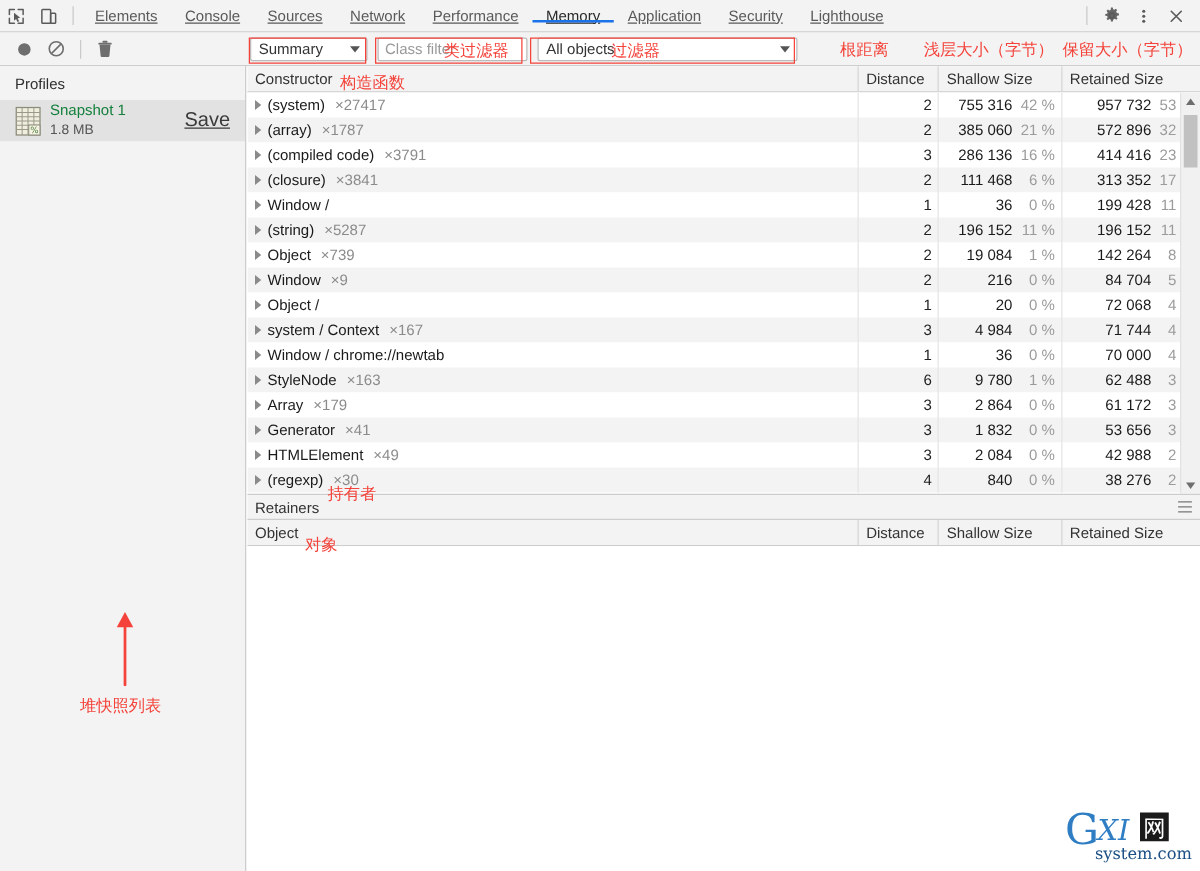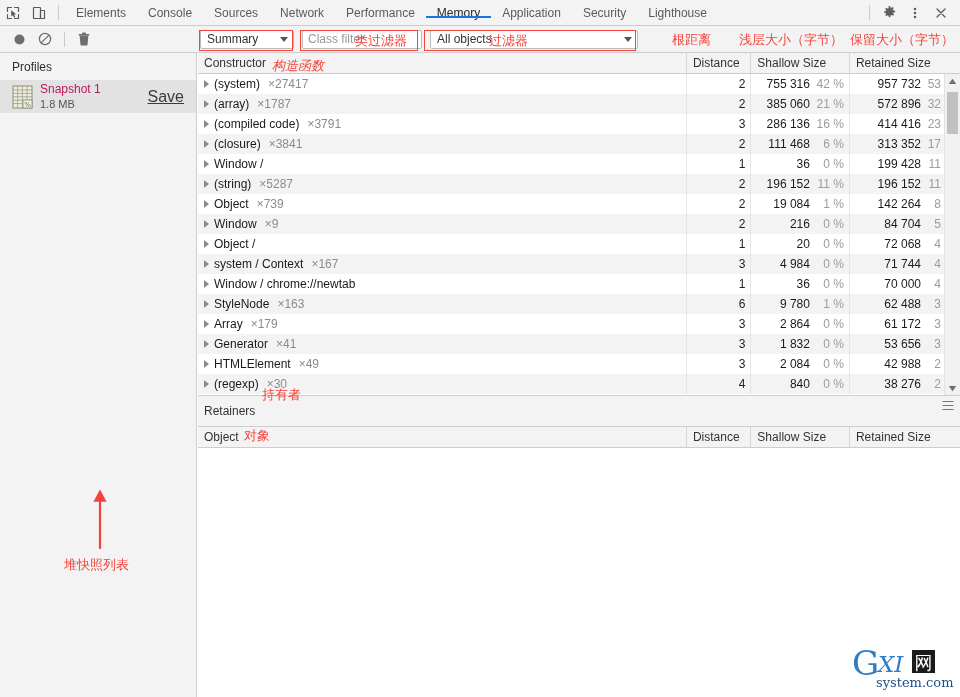--- a/index.html
+++ b/index.html
@@ -56,20 +56,21 @@
   }
   .tab {
     position: relative;
     padding: 0 11px;
     height: 18px;
     line-height: 26px;
     font-size: 12px;
     color: #5a5a5a;
     cursor: pointer;
     white-space: nowrap;
+    text-decoration: underline;
   }
   .tab.active {
     color: #2a2a2a;
   }
   .tab.active::after {
     content: "";
     position: absolute;
     left: 0; right: 0; bottom: 0;
     height: 2px;
     background: #1a73e8;
@@ -186,21 +187,21 @@
     box-sizing: border-box;
     cursor: pointer;
     position: relative;
   }
   .snap-icon {
     width: 21px; height: 24px;
     flex: 0 0 auto;
     margin-right: 7px;
   }
   .snap-text { line-height: 1.25; }
-  .snap-name { font-size: 12px; color: #be185d; }
+  .snap-name { font-size: 12px; color: #15803d; }
   .snap-size { font-size: 11px; color: #555; }
   .snap-save {
     position: absolute;
     right: 12px;
     top: 8px;
     font-size: 16px;
     color: #3a3a3a;
     text-decoration: underline;
     cursor: pointer;
   }
@@ -315,21 +316,21 @@
   .vs-thumb {
     position: absolute;
     left: 2px; width: 11px;
     top: 18px; height: 42px;
     background: #c1c1c1;
     cursor: pointer;
   }
 
   
   .retainers-bar {
-    height: 32px;
+    height: 21px;
     background: #f3f3f3;
     border-top: 1px solid #cdcdcd;
     border-bottom: 1px solid #cdcdcd;
     box-sizing: border-box;
     display: flex;
     align-items: center;
     padding-left: 6px;
     font-size: 12px;
     color: #333;
     position: relative;
@@ -865,21 +866,21 @@
   <div class="anno-box" style="left:300px; top:30px; width:118px; height:21px;"></div>
   <div class="anno-box" style="left:424px; top:30px; width:212px; height:21px;"></div>
 
   <div class="anno" style="left:355px; top:32px;">类过滤器</div>
   <div class="anno" style="left:489px; top:32px;">过滤器</div>
 
   <div class="anno" style="left:672px; top:31px;">根距离</div>
   <div class="anno" style="left:739px; top:31px;">浅层大小（字节）</div>
   <div class="anno" style="left:850px; top:31px;">保留大小（字节）</div>
 
-  <div class="anno" style="left:272px; top:57px;font-style:italic;">构造函数</div>
+  <div class="anno" style="left:272px; top:57px;">构造函数</div>
   <div class="anno" style="left:262px; top:386px;">持有者</div>
   <div class="anno" style="left:244px; top:427px;">对象</div>
 
   <div class="arrow-wrap" style="left:88px; top:487px;">
     <svg width="24" height="62" viewBox="0 0 24 62" aria-hidden="true">
       <path d="M12 61V10" stroke="#f4433a" stroke-width="2.2" stroke-linecap="round"></path>
       <path d="M12 2.5l6.6 12.2H5.4z" fill="#f4433a"></path>
     </svg>
   </div>
   <div class="anno" style="left:64px; top:556px; font-size:13px;">堆快照列表</div>

